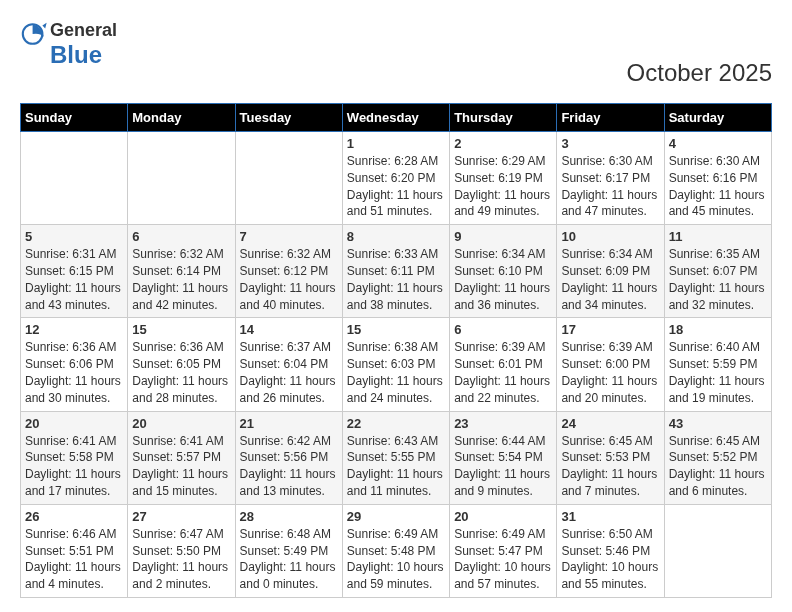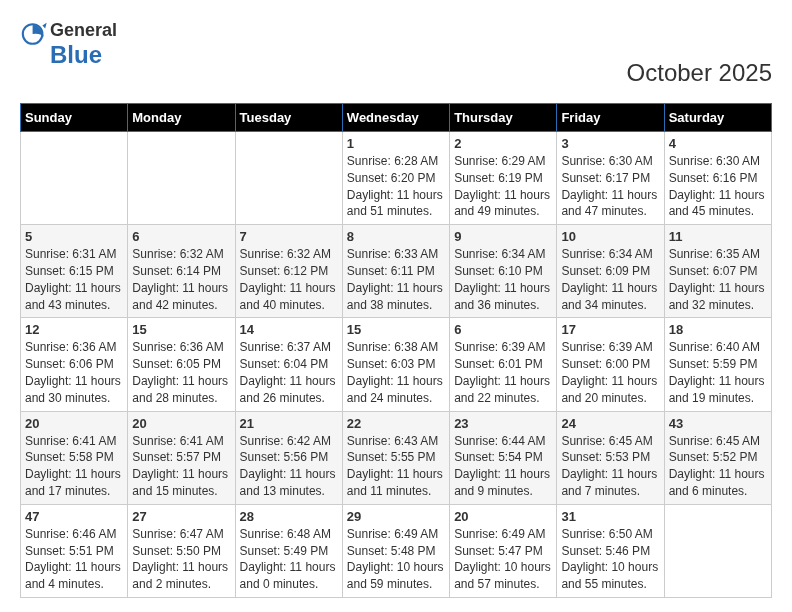--- a/index.html
+++ b/index.html
@@ -222,21 +222,21 @@
           <span class="day-number">24</span>
           <div class="day-info">Sunrise: 6:45 AM<br>Sunset: 5:53 PM<br>Daylight: 11 hours and 7 minutes.</div>
         </td>
         <td>
           <span class="day-number">43</span>
           <div class="day-info">Sunrise: 6:45 AM<br>Sunset: 5:52 PM<br>Daylight: 11 hours and 6 minutes.</div>
         </td>
       </tr>
       <tr>
         <td>
-          <span class="day-number">47</span>
+          <span class="day-number">26</span>
           <div class="day-info">Sunrise: 6:46 AM<br>Sunset: 5:51 PM<br>Daylight: 11 hours and 4 minutes.</div>
         </td>
         <td>
           <span class="day-number">27</span>
           <div class="day-info">Sunrise: 6:47 AM<br>Sunset: 5:50 PM<br>Daylight: 11 hours and 2 minutes.</div>
         </td>
         <td>
           <span class="day-number">28</span>
           <div class="day-info">Sunrise: 6:48 AM<br>Sunset: 5:49 PM<br>Daylight: 11 hours and 0 minutes.</div>
         </td>

